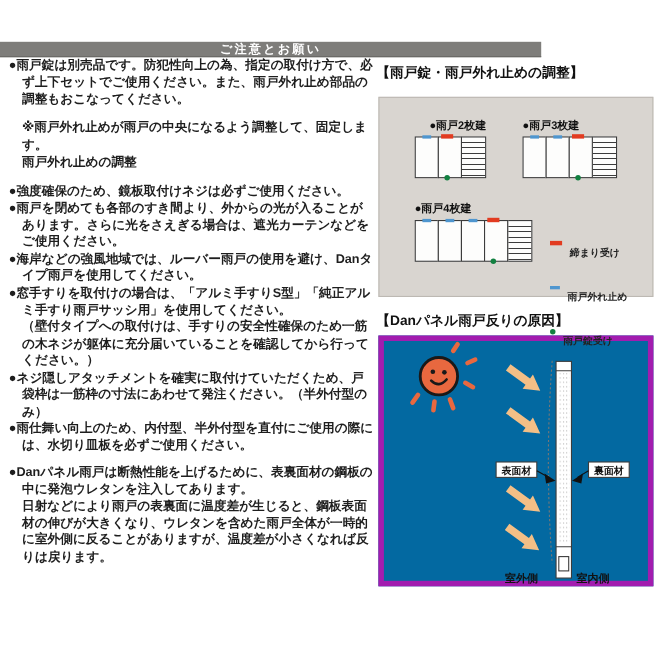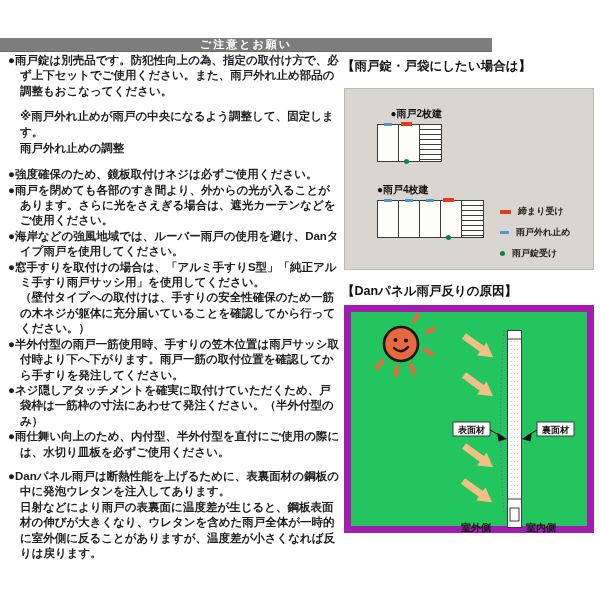--- a/index.html
+++ b/index.html
@@ -51,24 +51,24 @@
   .m-blue { width:8px; height:3px; background:#4f96cf; top:-2px; left:50%; margin-left:-4px; }
   .m-red  { width:11px; height:4px; background:#e23b20; top:-3px; left:2px; }
   .m-green{ width:5px; height:5px; border-radius:50%; background:#128040; bottom:-3px; left:5px; }
 
   .legend { position:absolute; left:155px; top:116px; }
   .legend-row { display:flex; align-items:center; margin-bottom:8px; }
   .lmark { margin-right:7px; flex:0 0 auto; }
   .l-red   { width:11px; height:4px; background:#e23b20; }
   .l-blue  { width:9px;  height:3px; background:#4f96cf; }
   .l-green { width:5px;  height:5px; border-radius:50%; background:#128040; }
-  .legend-row .txt { font-size:9px; font-weight:bold; color:#222; white-space:nowrap; }
+  .legend-row .txt { font-size:9px; font-weight:bold; color:#222; white-space:nowrap;margin-top:19px; }
 
   .sec2-title { margin:13px 0 6px -2px; font-size:12.5px; font-weight:bold; color:#111; line-height:16px; }
-  .white-box { width:250px; height:228px; border:7px solid #a21caf; background:#22c55e; }
+  .white-box { width:250px; height:228px; border:5px solid #a21caf; background:#0369a1; }
 </style>
 </head>
 <body>
 
 <div class="page">
 
   <div class="header-bar">
     <span>ご注意とお願い</span>
   </div>
 
@@ -76,48 +76,63 @@
     <p class="note">●雨戸錠は別売品です。防犯性向上の為、指定の取付け方で、必ず上下セットでご使用ください。また、雨戸外れ止め部品の調整もおこなってください。</p>
     <div class="sub-note">
       <p>※雨戸外れ止めが雨戸の中央になるよう調整して、固定します。</p>
       <p>雨戸外れ止めの調整</p>
     </div>
     <p class="note">●強度確保のため、鏡板取付けネジは必ずご使用ください。</p>
     <p class="note">●雨戸を閉めても各部のすき間より、外からの光が入ることがあります。さらに光をさえぎる場合は、遮光カーテンなどをご使用ください。</p>
     <p class="note">●海岸などの強風地域では、ルーバー雨戸の使用を避け、Danタイプ雨戸を使用してください。</p>
     <p class="note">●窓手すりを取付けの場合は、「アルミ手すりS型」「純正アルミ手すり雨戸サッシ用」を使用してください。
 （壁付タイプへの取付けは、手すりの安全性確保のため一筋の木ネジが躯体に充分届いていることを確認してから行ってください。）</p>
-    <p class="note">●半外付型の雨戸一筋使用時、手すりの笠木位置は雨戸サッシ取付時より下へ下がります。雨戸一筋の取付位置を確認してから手すりを発注してください。</p>
     <p class="note">●ネジ隠しアタッチメントを確実に取付けていただくため、戸袋枠は一筋枠の寸法にあわせて発注ください。（半外付型のみ）</p>
     <p class="note">●雨仕舞い向上のため、内付型、半外付型を直付にご使用の際には、水切り皿板を必ずご使用ください。</p>
     <p class="note gap-top">●Danパネル雨戸は断熱性能を上げるために、表裏面材の鋼板の中に発泡ウレタンを注入してあります。
 日射などにより雨戸の表裏面に温度差が生じると、鋼板表面材の伸びが大きくなり、ウレタンを含めた雨戸全体が一時的に室外側に反ることがありますが、温度差が小さくなれば反りは戻ります。</p>
 
   </div>
 
   <div class="right-col">
 
-    <h2 class="sec-title">【雨戸錠・戸袋にしたい場合は】</h2>
+    <h2 class="sec-title">【雨戸錠・雨戸外れ止めの調整】</h2>
 
     <div class="gray-box">
 
       <div class="diag-group g2">
         <div class="diag-label">●雨戸2枚建</div>
         <div class="diag">
           <div class="panel">
               <span class="mark m-blue"></span>
             </div>
           <div class="panel">
               <span class="mark m-red"></span>
               <span class="mark m-green"></span>
             </div>
           <div class="hatch"></div>
         </div>
       </div>
 
+      <div class="diag-group g3">
+        <div class="diag-label">●雨戸3枚建</div>
+        <div class="diag">
+          <div class="panel">
+              <span class="mark m-blue"></span>
+            </div>
+          <div class="panel">
+              <span class="mark m-blue"></span>
+            </div>
+          <div class="panel">
+              <span class="mark m-red"></span>
+              <span class="mark m-green"></span>
+            </div>
+          <div class="hatch"></div>
+        </div>
+      </div>
 
       <div class="diag-group g4">
         <div class="diag-label">●雨戸4枚建</div>
         <div class="diag">
           <div class="panel">
               <span class="mark m-blue"></span>
             </div>
           <div class="panel">
               <span class="mark m-blue"></span>
             </div>

